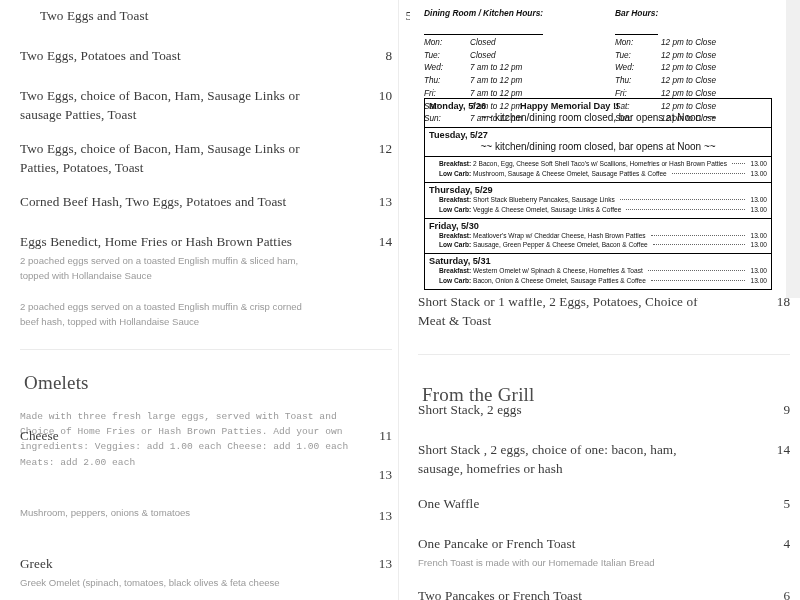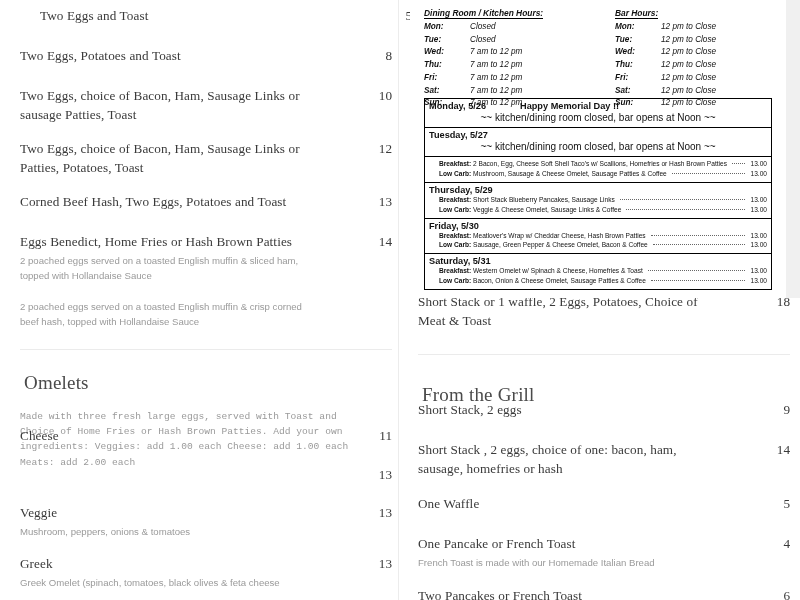--- a/index.html
+++ b/index.html
@@ -129,31 +129,31 @@
     display: flex;
     gap: 34px;
   }
   .hours-block { width: 158px; }
   .hours-head {
     font-size: 8.4px;
     font-weight: bold;
     font-style: italic;
     border-bottom: 1px solid #000;
     display: inline-block;
-    padding-bottom: 0px;
+    padding-bottom: 16px;
     margin-bottom: 2px;
     white-space: nowrap;
   }
   .hours-row {
     display: flex;
     font-size: 8.2px;
     font-style: italic;
     line-height: 1.55;
   }
-  .hours-day  { width: 46px; font-weight: bold; }
+  .hours-day  { width: 46px; }
   .hours-time { flex: 1; }
 
   .specials {
     position: absolute;
     left: 14px;
     top: 104px;
     width: 348px;
     border: 1.4px solid #000;
     box-sizing: border-box;
   }
@@ -280,21 +280,20 @@
     </div>
 
     <div class="abs" style="top:465px;">
       <div class="menu-item">
         <div class="item-price">13</div>
       </div>
     </div>
 
     <div class="abs" style="top:503px;">
       <div class="menu-item">
-        <div class="item-name">Veggie</div>
         <div class="item-price">13</div>
         <div class="item-desc">Mushroom, peppers, onions &amp; tomatoes</div>
       </div>
     </div>
 
     <div class="abs" style="top:554px;">
       <div class="menu-item">
         <div class="item-name">Greek</div>
         <div class="item-price">13</div>
         <div class="item-desc">Greek Omelet (spinach, tomatoes, black olives &amp; feta cheese</div>

